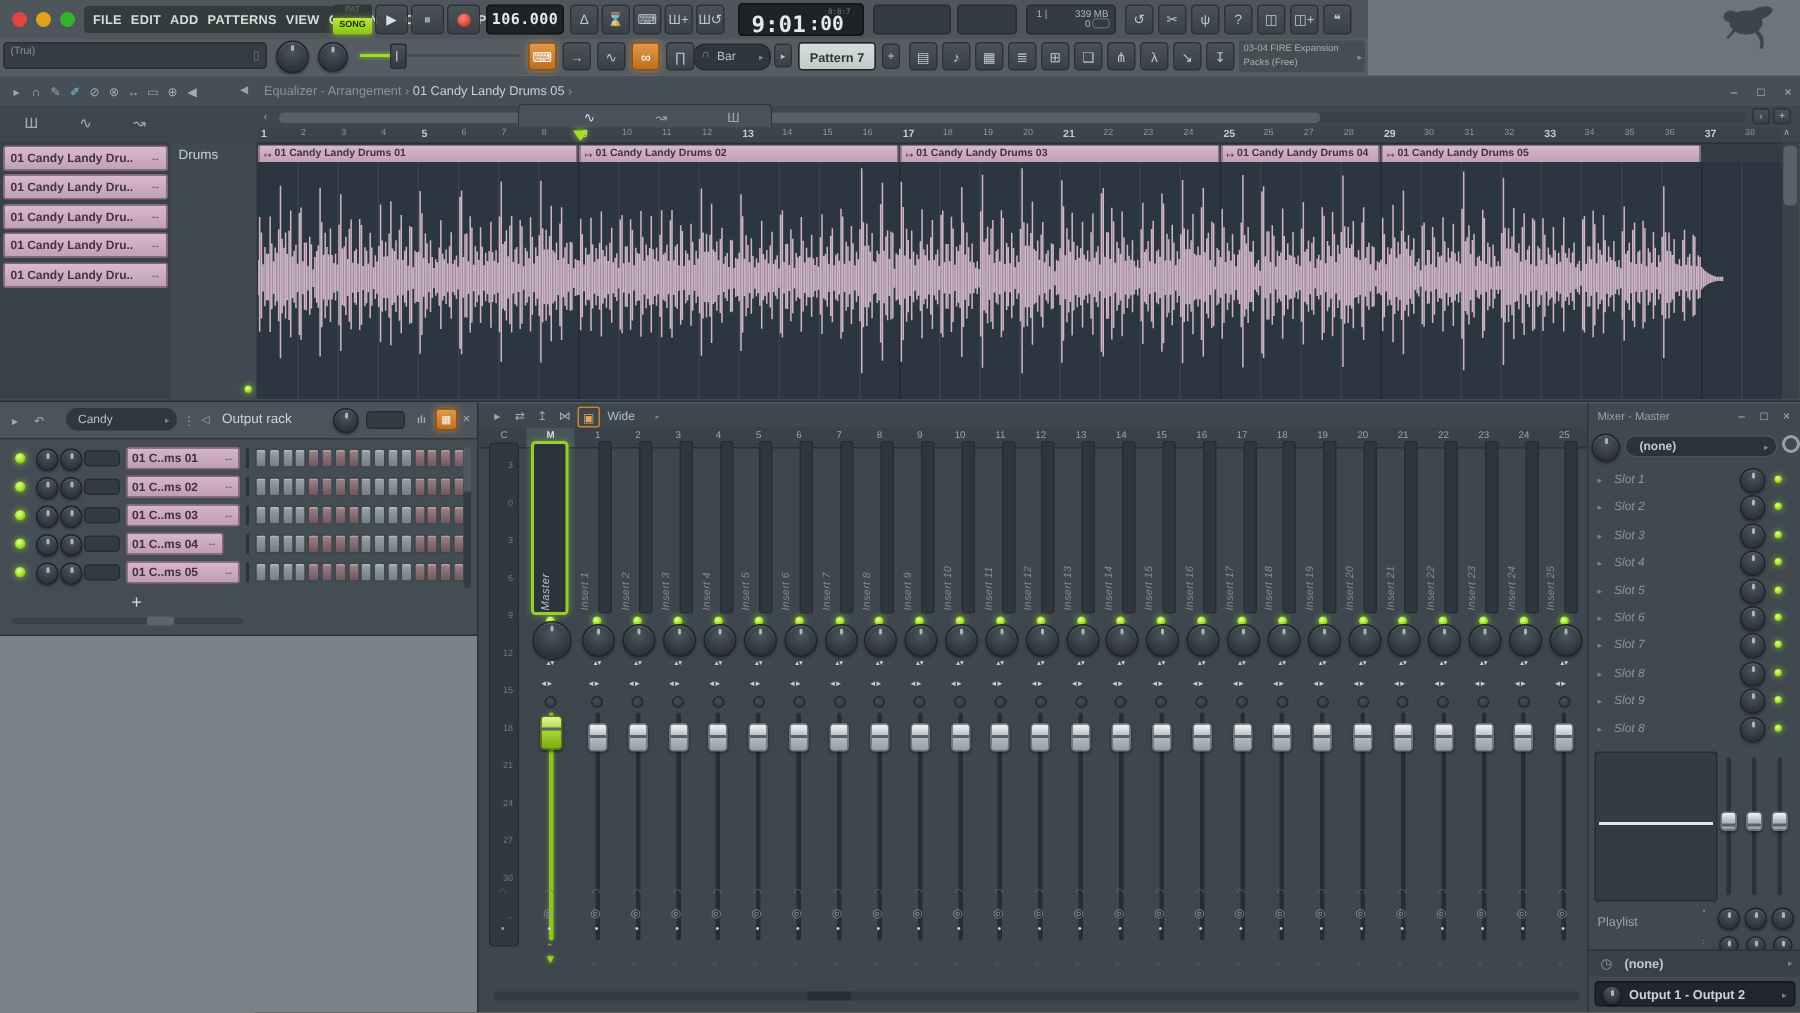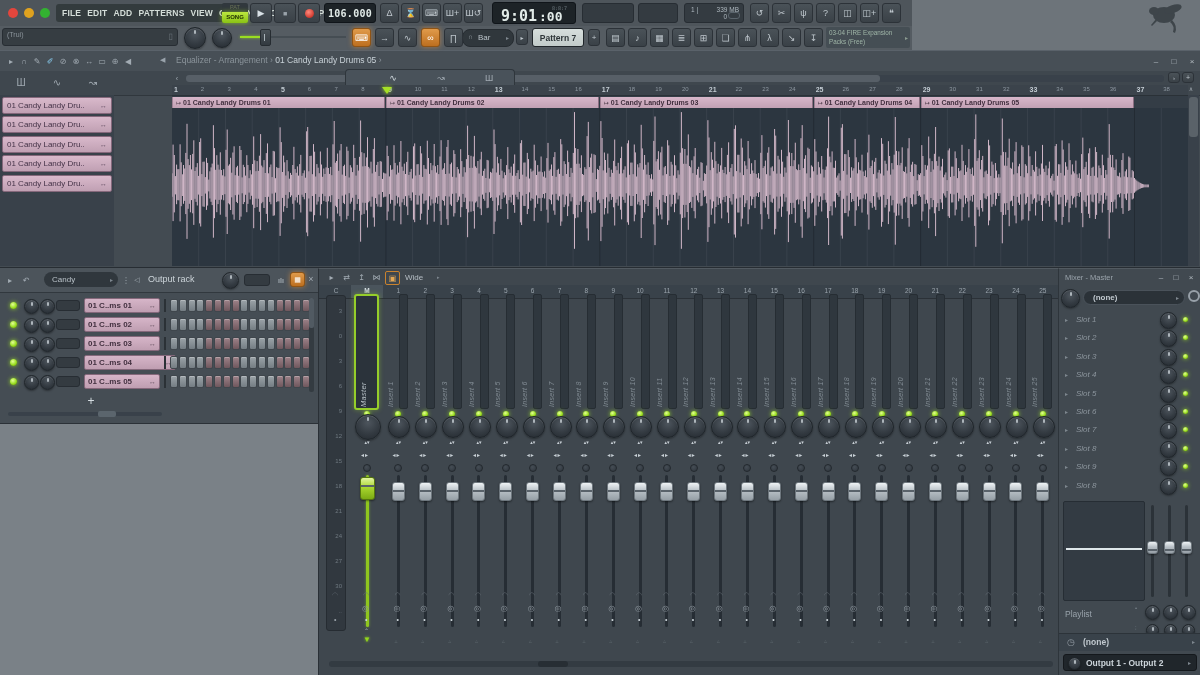--- a/index.html
+++ b/index.html
@@ -16,21 +16,21 @@
   .knob:after{content:"";position:absolute;left:50%;top:2px;width:2px;height:4px;margin-left:-1px;background:#cfd7dc;border-radius:1px;opacity:.75;}
   .led{position:absolute;border-radius:50%;background:radial-gradient(circle at 40% 35%,#e4ff95,#9ade21 55%,#5f8d02);box-shadow:0 0 4px rgba(160,226,38,.85);}
   .vlabel{position:absolute;writing-mode:vertical-rl;transform:rotate(180deg);font-style:italic;font-size:7px;color:#828c94;letter-spacing:.3px;}
   .fadercap{position:absolute;width:13px;height:19px;border-radius:3px;background:linear-gradient(#eff3f5,#b8c0c6 45%,#969fa6);border:1px solid #6e777e;box-shadow:0 1px 2px rgba(0,0,0,.45);box-sizing:border-box;}
   .fadercap:after{content:"";display:block;height:2px;background:#59626a;margin-top:7px;}
   .fadercap.green{background:linear-gradient(#e2f4a0,#a8d62e 45%,#7cab14);border-color:#55770e;}
   .step{position:absolute;width:8px;height:13px;border-radius:2px;border:1px solid #3f464c;box-shadow:inset 0 1px 0 rgba(255,255,255,.25);box-sizing:border-box;}
   .step.a{background:linear-gradient(#9ba3a8,#747d83);}
   .step.b{background:linear-gradient(#9d8289,#6f575d);}
   .clipbtn{position:absolute;left:2px;width:110px;height:17px;background:linear-gradient(#d9b9cb,#c0a0b3);border:1px solid #85687b;border-radius:2px;color:#443247;display:flex;align-items:center;padding:0 4px;box-sizing:border-box;}
-  .cl-txt{font-size:8px;font-weight:normal;white-space:nowrap;overflow:hidden;flex:1;}
+  .cl-txt{font-size:8px;font-weight:bold;white-space:nowrap;overflow:hidden;flex:1;}
   .cl-ic{font-size:7px;opacity:.75;}
   .menu-item{font-size:8.5px;font-weight:bold;color:#d4ddd8;letter-spacing:.2px;cursor:default;}
   .bar-num{position:absolute;font-size:6px;color:#8d97a0;}
   .bar-num.major{font-size:7px;color:#c3ccd3;font-weight:bold;}
   .playhead{position:absolute;top:2px;width:0;height:0;border-left:5px solid transparent;border-right:5px solid transparent;border-top:7px solid #a6e026;filter:drop-shadow(0 0 2px #a6e026);}
   .clip{position:absolute;top:12px;height:11px;background:linear-gradient(#d8b7ca,#c2a1b4);border-right:1px solid #8b6e81;border-left:1px solid #9d8093;box-sizing:border-box;display:flex;align-items:center;overflow:hidden;white-space:nowrap;}
   .clip-arrow{font-size:6px;color:#53404f;margin:0 2px 0 3px;}
   .clip-label{font-size:7px;font-weight:bold;color:#42303f;}
   .mx-num{position:absolute;top:18px;font-size:6.5px;color:#9aa4ac;text-align:center;}
   .db{position:absolute;right:3px;font-size:6px;color:#6f7981;}
@@ -187,20 +187,24 @@
         <div class="clipbtn" style="top: 58.2px;">
           <div class="cl-txt">01 Candy Landy Dru..</div>
           <div class="cl-ic">↔</div>
         </div>
         <div class="clipbtn" style="top: 77.6px;">
           <div class="cl-txt">01 Candy Landy Dru..</div>
           <div class="cl-ic">↔</div>
         </div>
       </div>
 
+    <div class="abs" style="left:114px;top:44px;width:58px;height:171px;background:#414a52;border-right:1px solid #2e353c;box-sizing:border-box;">
+      <span style="position:absolute;left:5px;top:3px;font-size:9px;color:#c7d0d6;">Drums</span>
+      <div class="led" style="left:49px;top:162px;width:5px;height:5px;"></div>
+    </div>
 
     <div id="lane" style="position:absolute;left:172px;top:34px;width:1016px;height:181px;">
       <div style="position:absolute;left:0;top:0;width:1016px;height:11px;background:#3b434b;border-bottom:1px solid #2a3137;box-sizing:border-box;"></div>
       <div style="position:absolute;left:0;top:11px;width:1016px;height:12px;background:#343d46;"></div>
       <div id="wave" style="position:absolute;left:0;top:23px;width:1016px;height:158px;"><svg width="1016" height="158" viewBox="0 0 1016 158">
             <rect x="0" y="0" width="1016" height="158" fill="#2c3640"></rect>
             <line x1="26.7" y1="0" x2="26.7" y2="158" stroke="#39424c" stroke-width="1"></line>
             <line x1="53.5" y1="0" x2="53.5" y2="158" stroke="#39424c" stroke-width="1"></line>
             <line x1="80.2" y1="0" x2="80.2" y2="158" stroke="#39424c" stroke-width="1"></line>
             <line x1="106.9" y1="0" x2="106.9" y2="158" stroke="#39424c" stroke-width="1"></line>
@@ -408,21 +412,21 @@
         <div class="step a" style="left: 258px; top: 41px;"></div>
         <div class="step a" style="left: 266.8px; top: 41px;"></div>
         <div class="step b" style="left: 275.6px; top: 41px;"></div>
         <div class="step b" style="left: 284.4px; top: 41px;"></div>
         <div class="step b" style="left: 293.2px; top: 41px;"></div>
         <div class="step b" style="left: 302px; top: 41px;"></div>
         <div class="led" style="left: 10px; top: 63px; width: 7px; height: 7px;"></div>
         <div class="knob" style="left: 24px; top: 60px; width: 13px; height: 13px;"></div>
         <div class="knob" style="left: 40px; top: 60px; width: 13px; height: 13px;"></div>
         <div class="panel" style="left: 56px; top: 61px; width: 24px; height: 11px;"></div>
-        <div style="position: absolute; left: 84px; top: 59px; width: 92px; height: 15px; background: linear-gradient(rgb(214, 181, 200), rgb(191, 158, 177)); border: 1px solid rgb(133, 104, 123); border-radius: 2px; box-sizing: border-box; display: flex; align-items: center; padding: 0px 3px;">
+        <div style="position: absolute; left: 84px; top: 59px; width: 65px; height: 15px; background: linear-gradient(rgb(214, 181, 200), rgb(191, 158, 177)); border: 1px solid rgb(133, 104, 123); border-radius: 2px; box-sizing: border-box; display: flex; align-items: center; padding: 0px 3px;">
           <div style="font-size: 8px; font-weight: bold; color: rgb(66, 48, 63); flex: 1 1 0%; white-space: nowrap; overflow: hidden;">01 C..ms 04</div>
           <div style="font-size: 7px; color: rgb(83, 64, 79); opacity: 0.8;">↔</div>
         </div>
         <div style="position: absolute; left: 164px; top: 60px; width: 2px; height: 13px; background: rgb(43, 49, 54);"></div>
         <div class="step a" style="left: 170px; top: 60px;"></div>
         <div class="step a" style="left: 178.8px; top: 60px;"></div>
         <div class="step a" style="left: 187.6px; top: 60px;"></div>
         <div class="step a" style="left: 196.4px; top: 60px;"></div>
         <div class="step b" style="left: 205.2px; top: 60px;"></div>
         <div class="step b" style="left: 214px; top: 60px;"></div>

